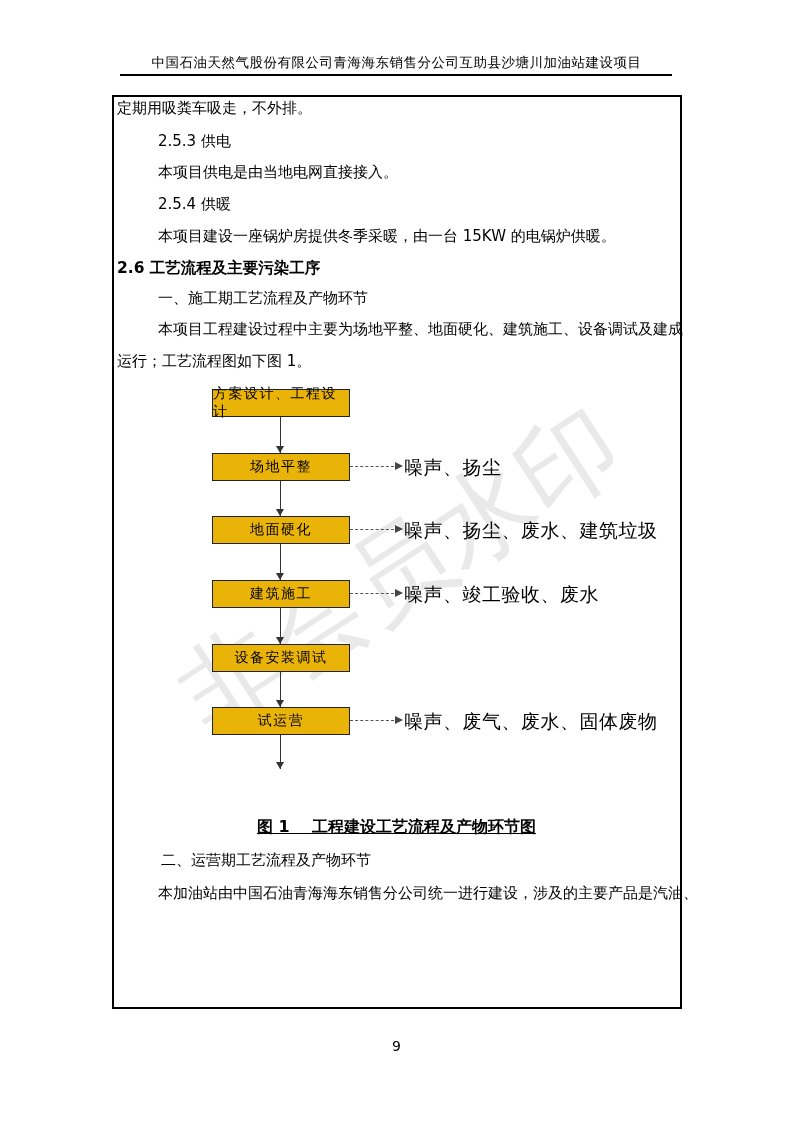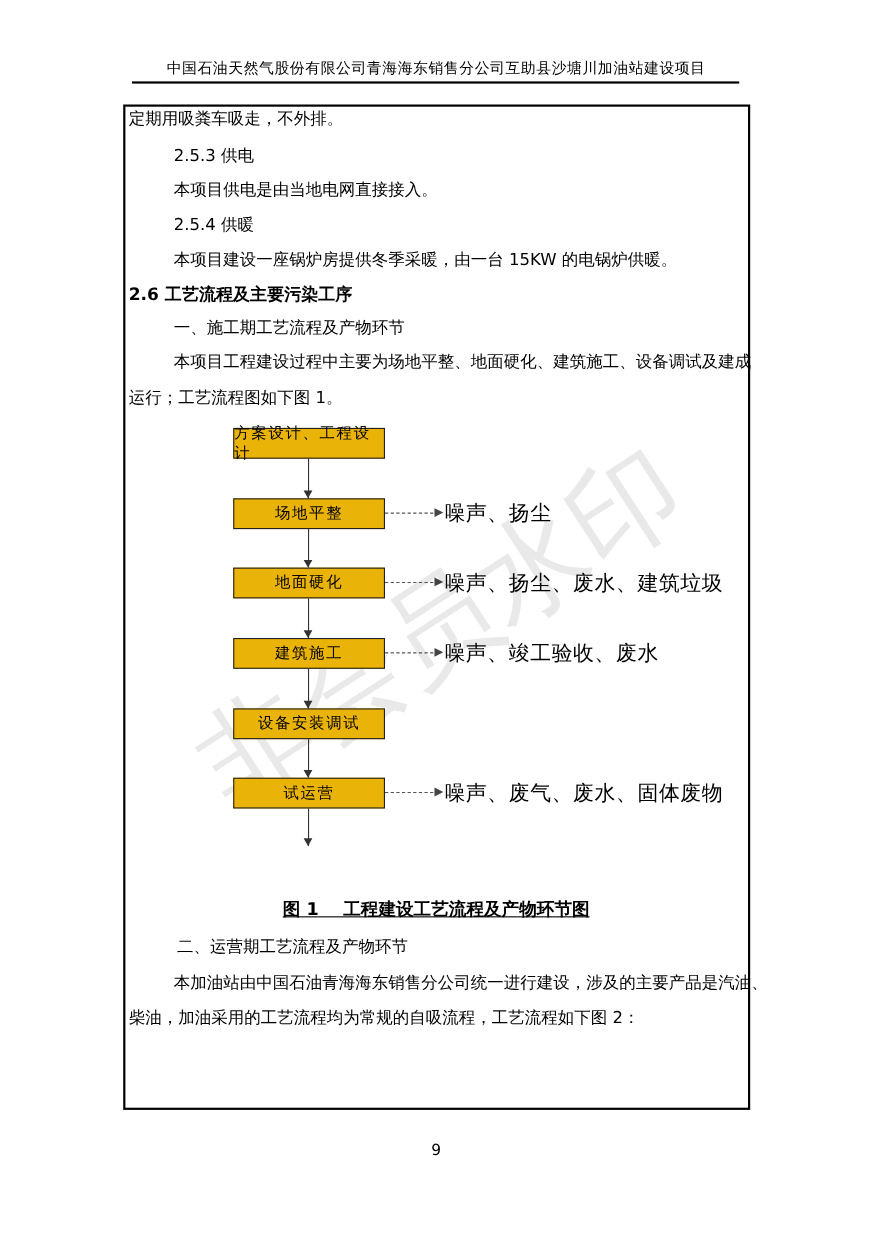--- a/index.html
+++ b/index.html
@@ -118,17 +118,16 @@
 
   <div class="fc-out" style="top:458px;">噪声、扬尘</div>
   <div class="fc-out" style="top:521px;">噪声、扬尘、废水、建筑垃圾</div>
   <div class="fc-out" style="top:585px;">噪声、竣工验收、废水</div>
   <div class="fc-out" style="top:712px;">噪声、废气、废水、固体废物</div>
 
   <div class="caption">图 1    工程建设工艺流程及产物环节图</div>
 
   <div class="line" style="left:142px;top:852px;margin-left:19px;">二、运营期工艺流程及产物环节</div>
   <div class="line" style="left:158px;top:885px;">本加油站由中国石油青海海东销售分公司统一进行建设，涉及的主要产品是汽油、</div>
-  <div class="line" style="left:117px;top:917px;">柴油，加油采用的工艺流程均为常规的自吸流程，工艺流程如下图 2：</div>
 
   <div class="page-num">9</div>
 
 </div>
 
 </body></html>

